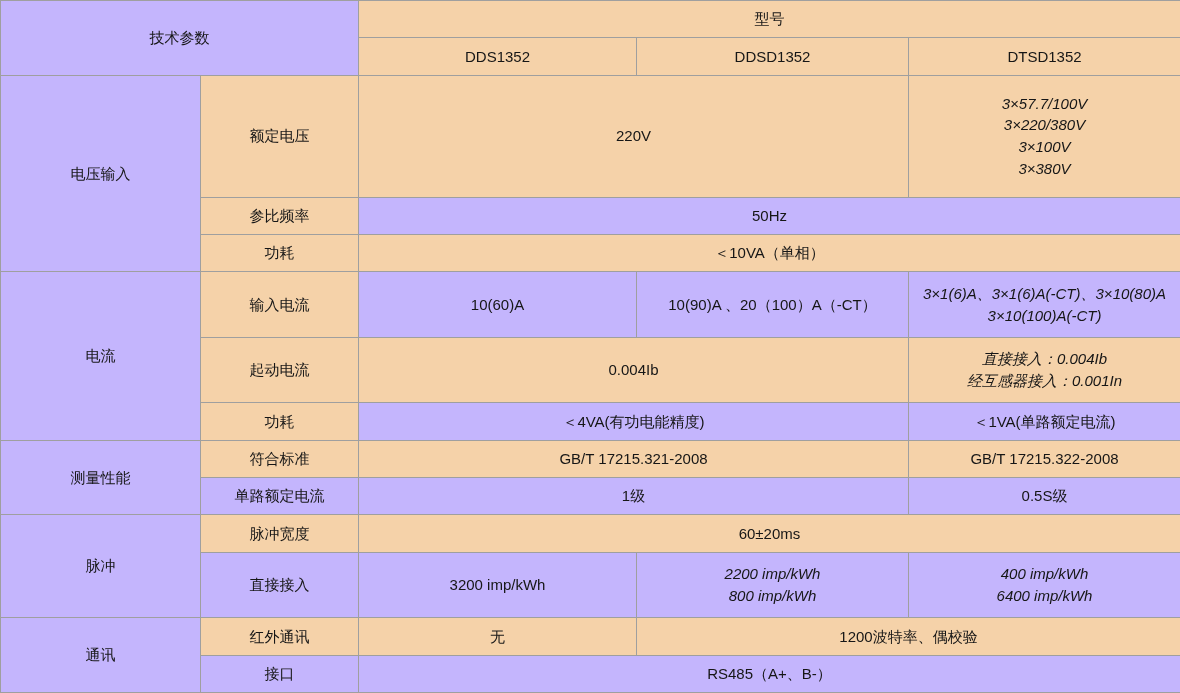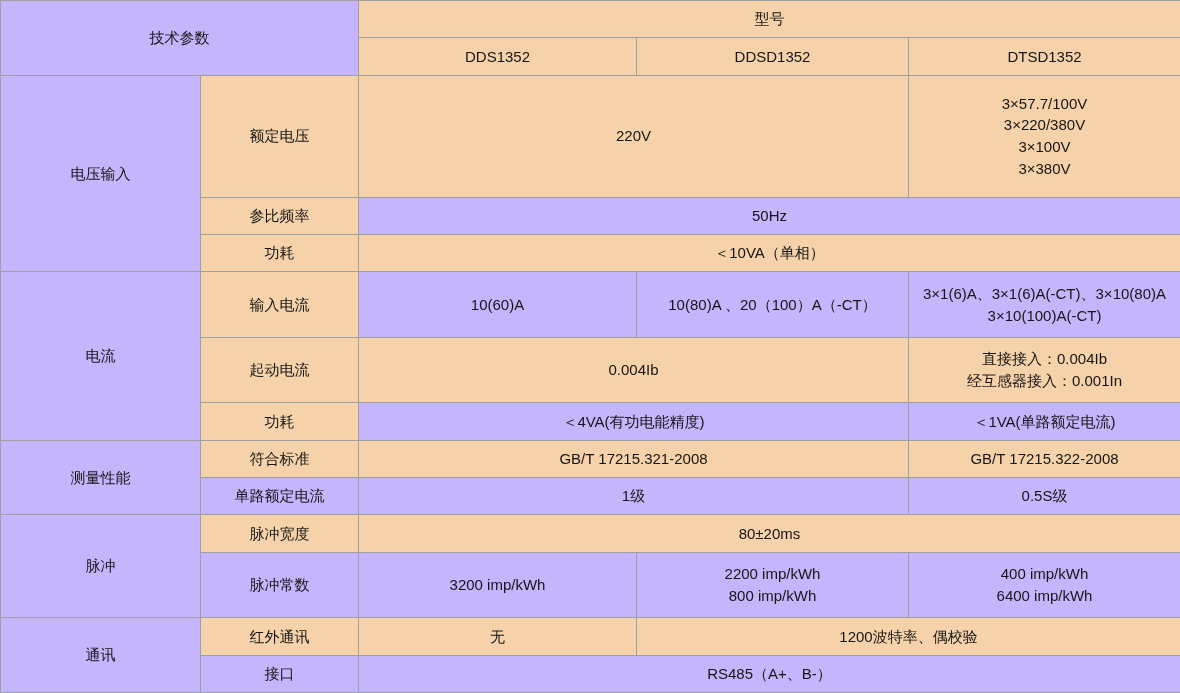--- a/index.html
+++ b/index.html
@@ -34,21 +34,21 @@
   }
   
   td.tint { background: #f5d2a9; margin-left: 43px; }
   td.plain { background: #c4b5fd; }
 
   td.cat { font-size: 16px; }
   td.param { font-size: 15px; }
   td.tiny { font-size: 12.5px; }
 
   .ml { text-align: left; padding-left: 8px; }
-  .line { display: block; }
+  .line { display: block; font-style: italic; }
 </style>
 </head>
 <body>
 
 <div id="spec-table-wrap">
 <table class="spec">
   <colgroup>
     <col style="width:200px">
     <col style="width:158px">
     <col style="width:278px">
@@ -84,21 +84,21 @@
     </tr>
     <tr>
       <td class="tint param">功耗</td>
       <td class="tint param" colspan="3">＜10VA（单相）</td>
     </tr>
 
     <tr>
       <td class="plain cat" rowspan="3">电流</td>
       <td class="tint param">输入电流</td>
       <td class="plain param">10(60)A</td>
-      <td class="plain param">10(80)A 、20（100）A（-CT）</td>
+      <td class="plain param">10(90)A 、20（100）A（-CT）</td>
       <td class="plain tiny ml">
         <span class="line">3×1(6)A、3×1(6)A(-CT)、3×10(80)A</span>
         <span class="line">3×10(100)A(-CT)</span>
       </td>
     </tr>
     <tr>
       <td class="tint param">起动电流</td>
       <td class="tint param" colspan="2">0.004Ib</td>
       <td class="tint param">
         <span class="line">直接接入：0.004Ib</span>
@@ -119,24 +119,24 @@
     </tr>
     <tr>
       <td class="plain param">单路额定电流</td>
       <td class="plain param" colspan="2">1级</td>
       <td class="plain param">0.5S级</td>
     </tr>
 
     <tr>
       <td class="plain cat" rowspan="2">脉冲</td>
       <td class="tint param">脉冲宽度</td>
-      <td class="tint param" colspan="3">80±20ms</td>
+      <td class="tint param" colspan="3">60±20ms</td>
     </tr>
     <tr>
-      <td class="plain param">脉冲常数</td>
+      <td class="plain param">直接接入</td>
       <td class="plain param">3200 imp/kWh</td>
       <td class="plain param">
         <span class="line">2200 imp/kWh</span>
         <span class="line">800 imp/kWh</span>
       </td>
       <td class="plain param">
         <span class="line">400 imp/kWh</span>
         <span class="line">6400 imp/kWh</span>
       </td>
     </tr>

